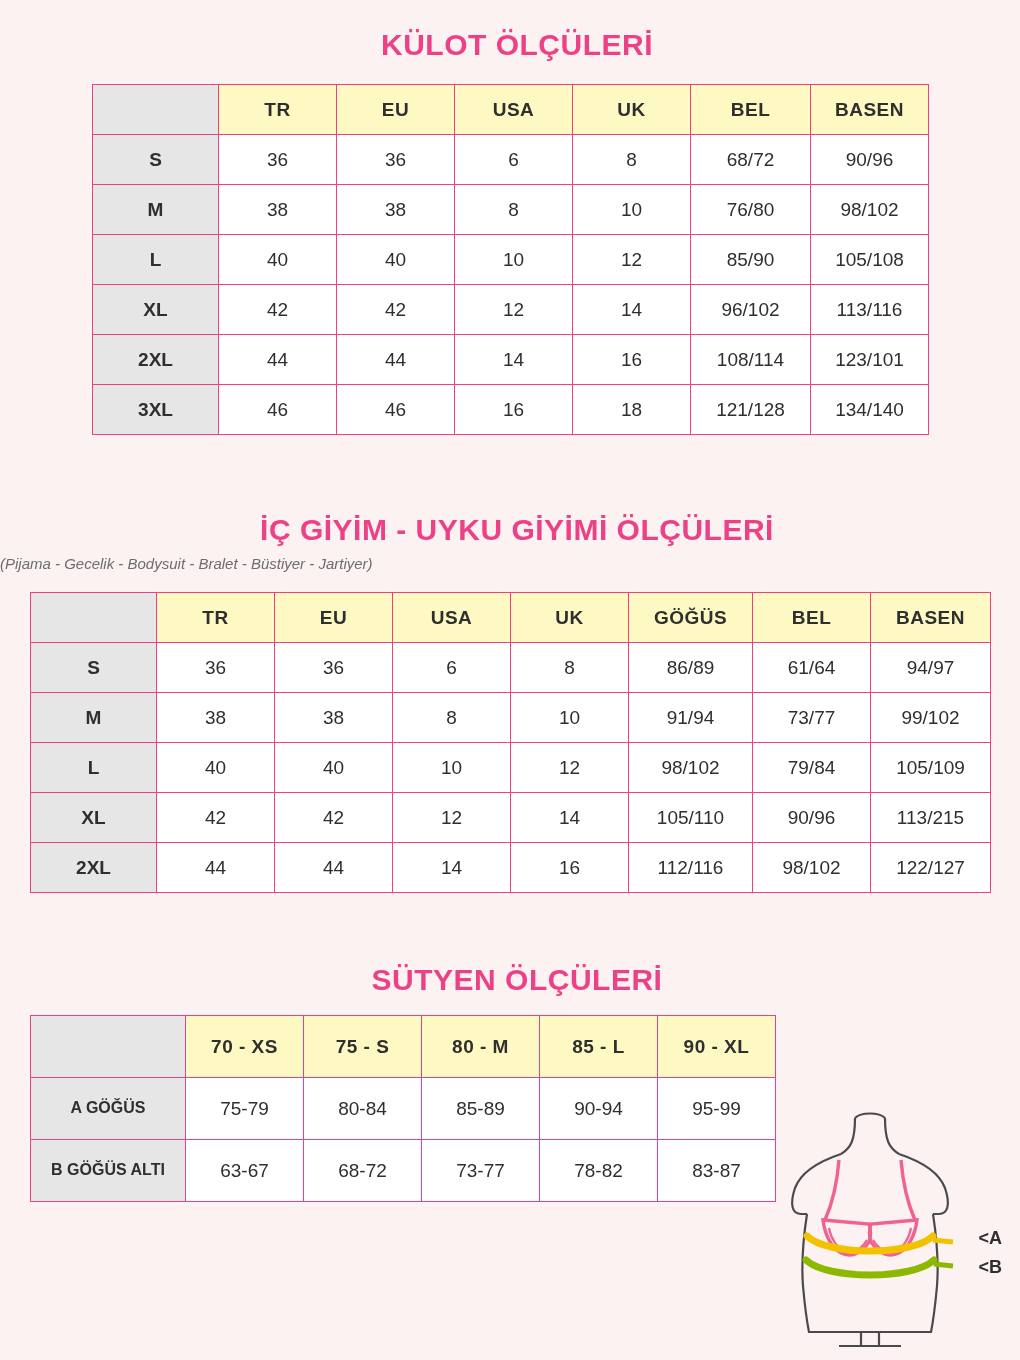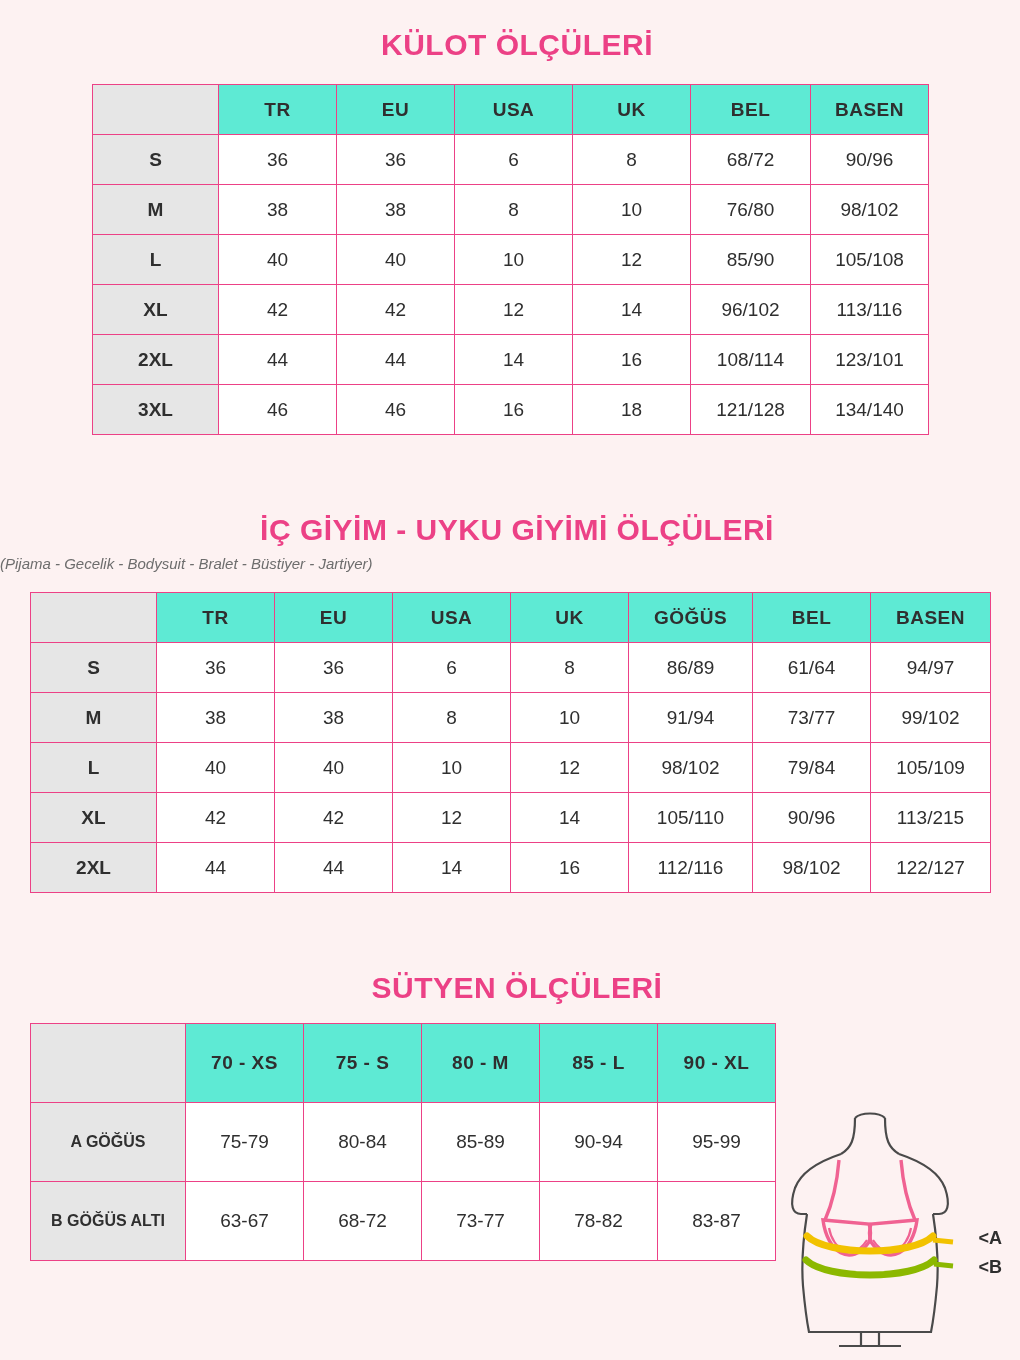--- a/index.html
+++ b/index.html
@@ -35,21 +35,21 @@
     font-size: 30px;
     margin: 0;
     padding-top: 28px;
   }
   .title-2 {
     font-size: 30px;
     margin: 0;
   }
   .title-3 {
     font-size: 30px;
-    margin: 8px;
+    margin: 0;
   }
   .subtitle {
     font-style: italic;
     font-size: 15px;
     color: #6d6d6d;
     margin: 8px 0 0 0;
   }
 
   
   table {
@@ -62,21 +62,21 @@
     font-size: 19px;
     color: #2f2f2f;
     background: #ffffff;
     font-weight: normal;
     height: 49px;
     padding: 0 4px;
     box-sizing: border-box;
     white-space: nowrap;
   }
   table th {
-    background: #5eead4;
+    background: #fef9c3;
     font-weight: bold;
     letter-spacing: 0.5px;
   }
   table .rowhead {
     background: #e6e6e6;
     font-weight: bold;
   }
   table .corner {
     background: #e6e6e6;
     border: 1.5px solid #ec4186;
@@ -118,21 +118,21 @@
     margin: 18px 0 0 30px;
     width: 745px;
   }
   .wrap-3 table { width: 745px; }
   .wrap-3 col.c0 { width: 155px; }
   .wrap-3 col.c1 { width: 118px; }
   .wrap-3 col.c2 { width: 118px; }
   .wrap-3 col.c3 { width: 118px; }
   .wrap-3 col.c4 { width: 118px; }
   .wrap-3 col.c5 { width: 118px; }
-  .wrap-3 table td, .wrap-3 table th { height: 79px; font-size: 19px; text-align: center; }
+  .wrap-3 table td, .wrap-3 table th { height: 62px; font-size: 19px; text-align: center; }
   .wrap-3 table .rowhead { font-size: 16px; line-height: 1.15; white-space: normal; }
 
   .spacer-a { height: 78px; }
   .spacer-b { height: 70px; }
 
   
   .illustration {
     position: absolute;
     right: 18px;
     bottom: 10px;

